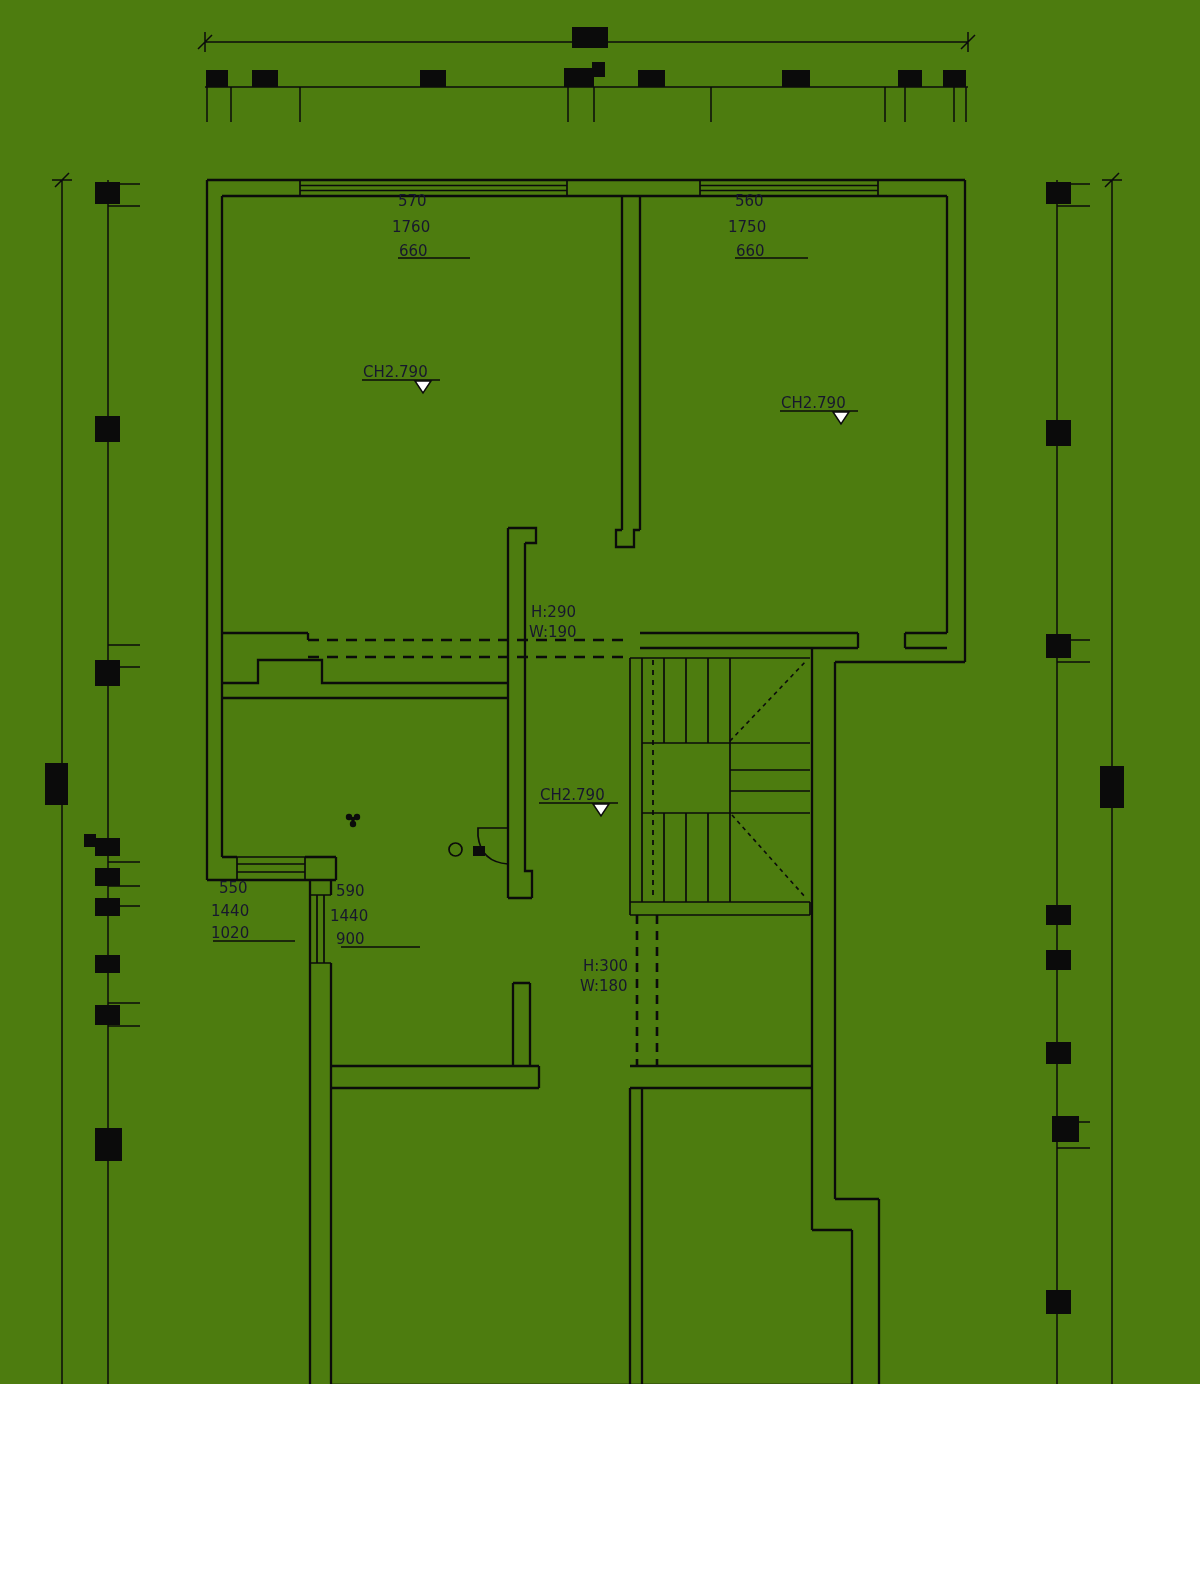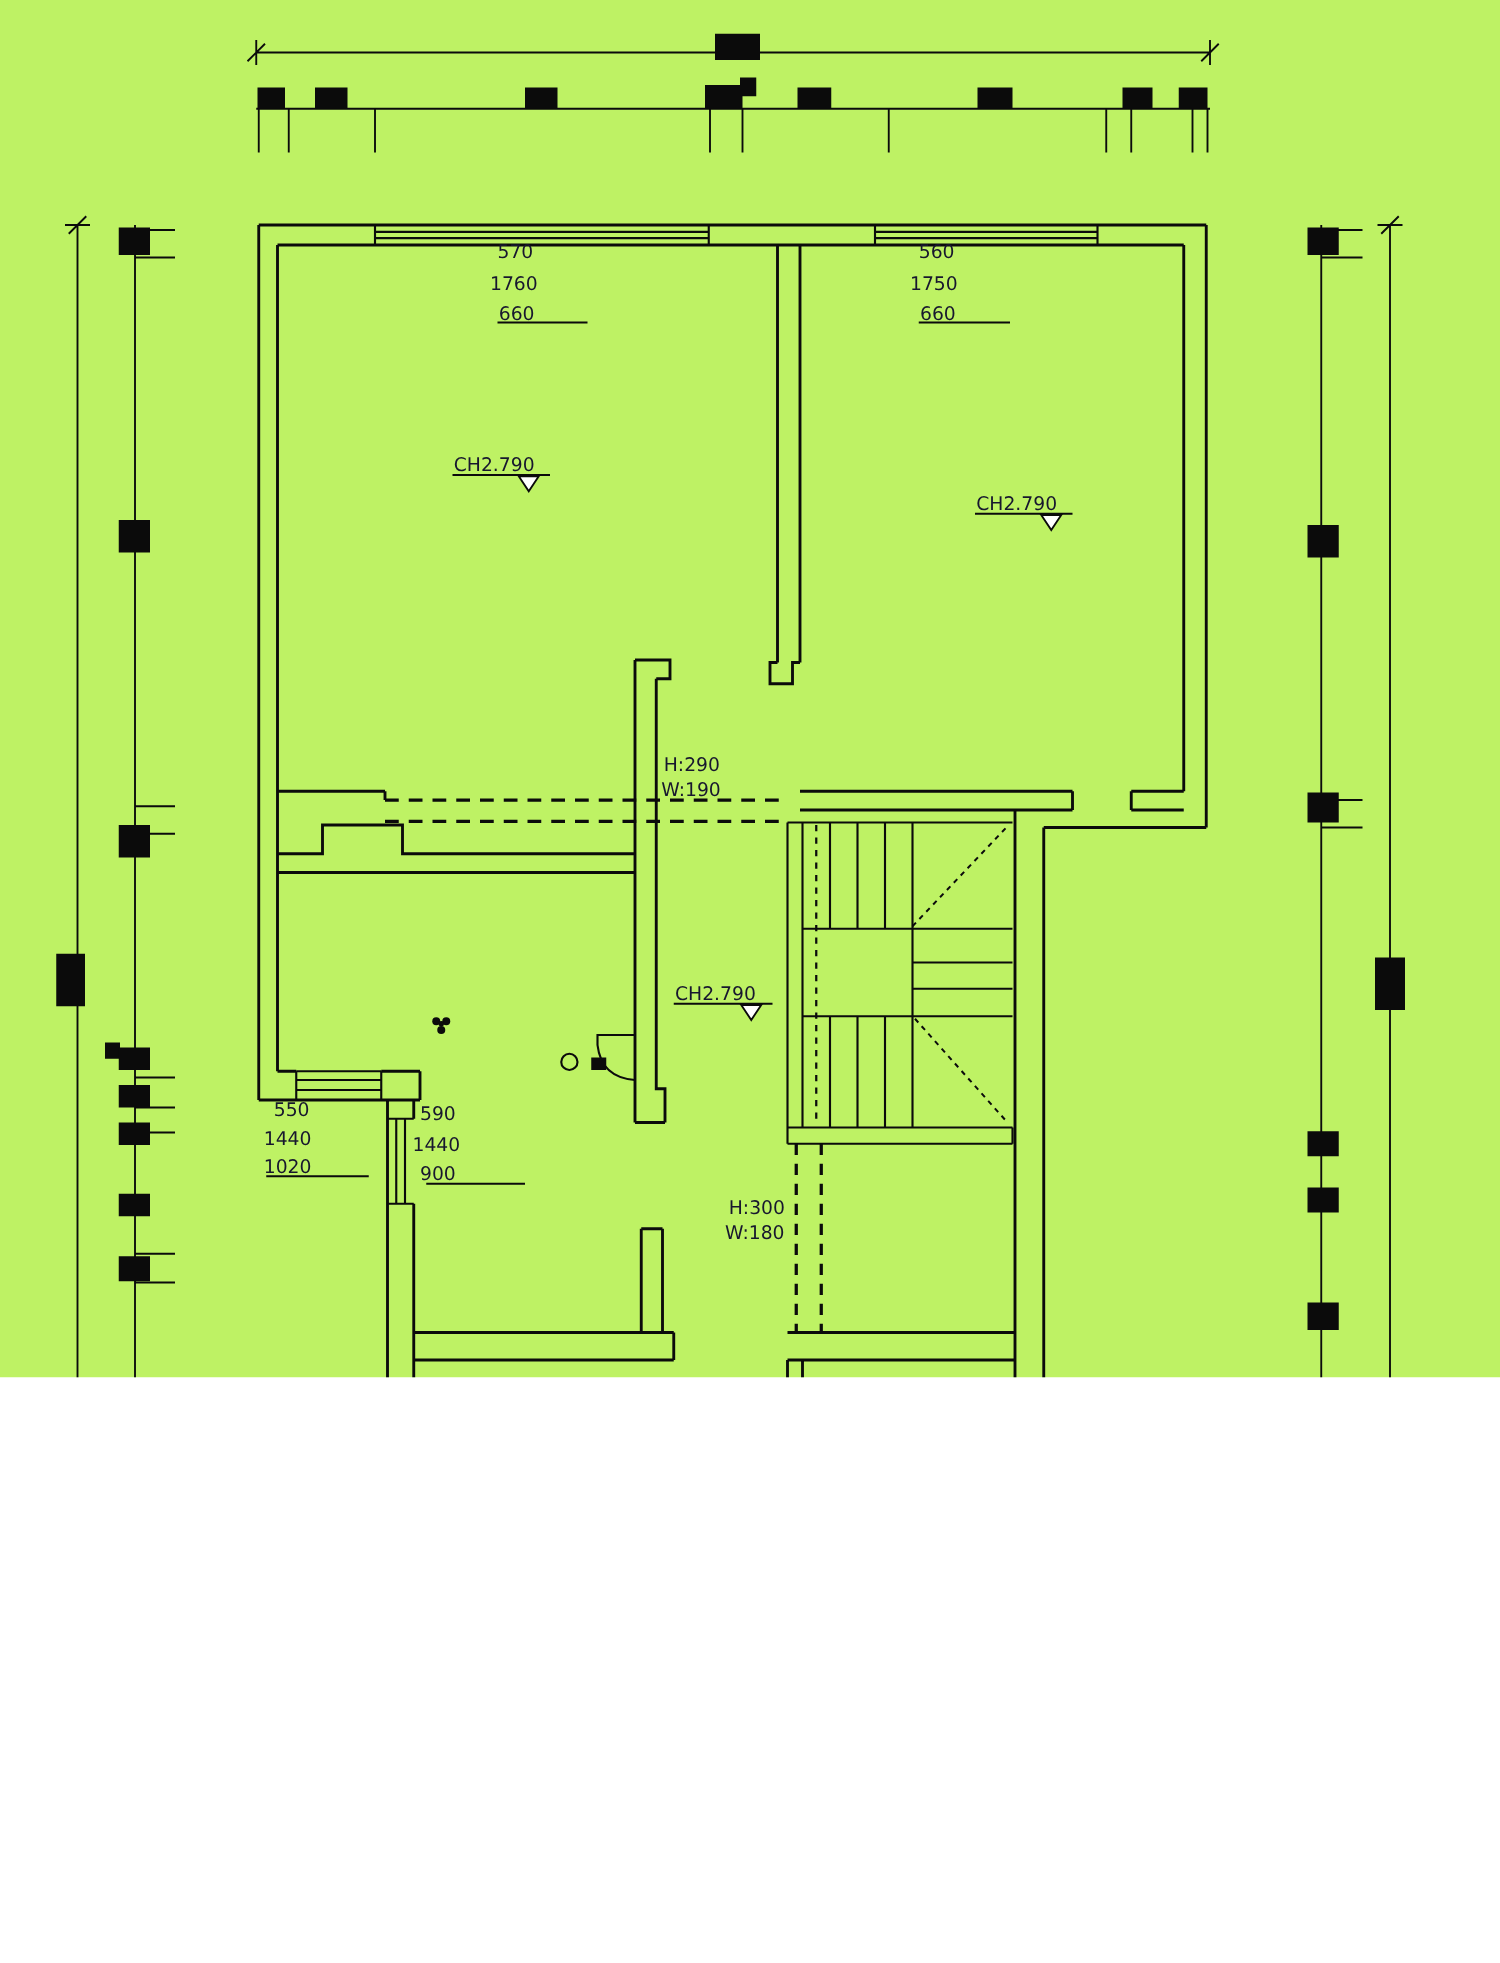--- a/index.html
+++ b/index.html
@@ -1,16 +1,16 @@
 <!DOCTYPE html>
 <html><head>
 <meta charset="utf-8">
 <style>
   html,body{margin:0;padding:0;background:#ffffff;}
-  #stage{position:relative;width:1200px;height:1102px;background:#bef264;overflow:hidden;}
+  #stage{position:relative;width:1200px;height:1384px;background:#4d7c0f;overflow:hidden;}
   svg{position:absolute;left:0;top:0;}
   svg text{font-family:"DejaVu Sans","Liberation Sans",sans-serif;font-size:15px;fill:#17172e;}
   .ln{stroke:#0b0b0b;fill:none;}
   .wall{stroke-width:2.3;}
   .thin{stroke-width:1.7;}
   .dim{stroke-width:1.5;}
   .blob{fill:#0b0b0b;stroke:none;}
   .tri{fill:#ffffff;stroke:#0b0b0b;stroke-width:1.5;}
 </style>
 </head>

